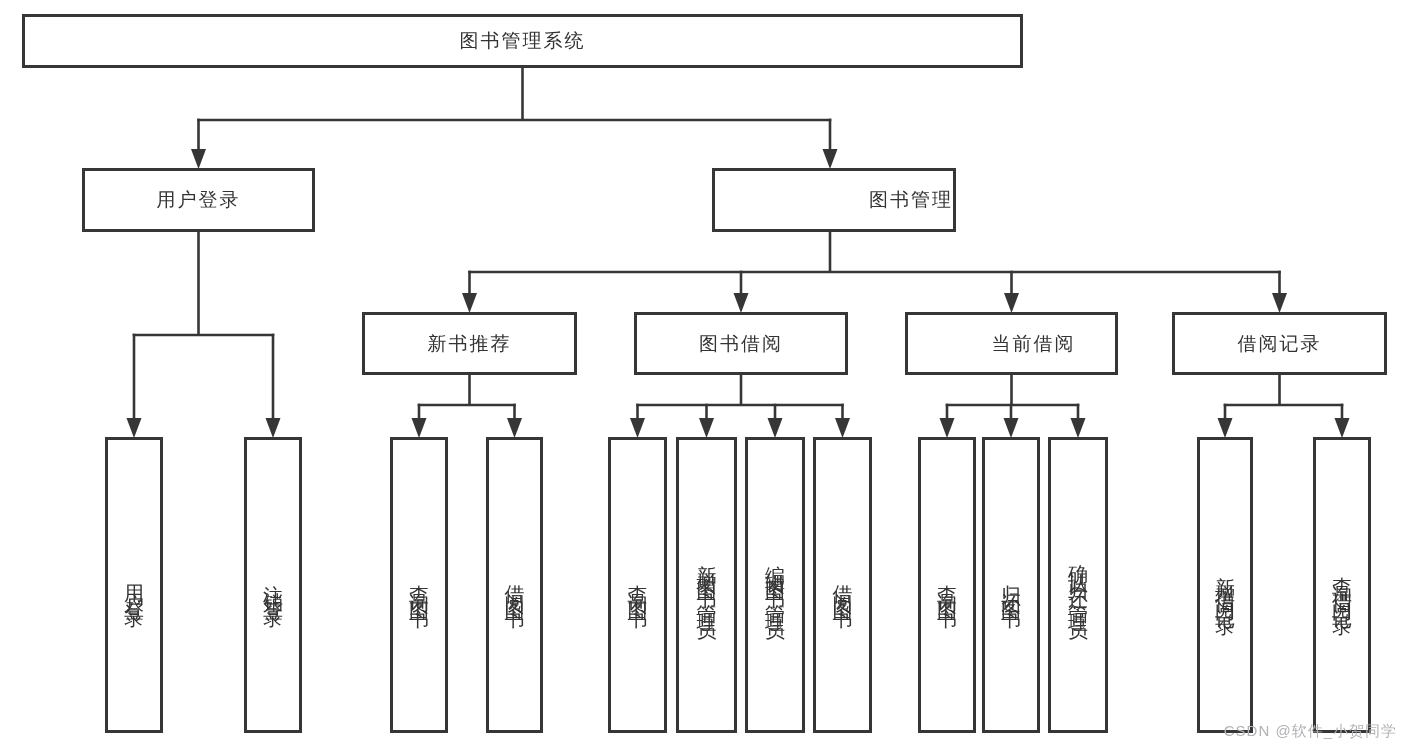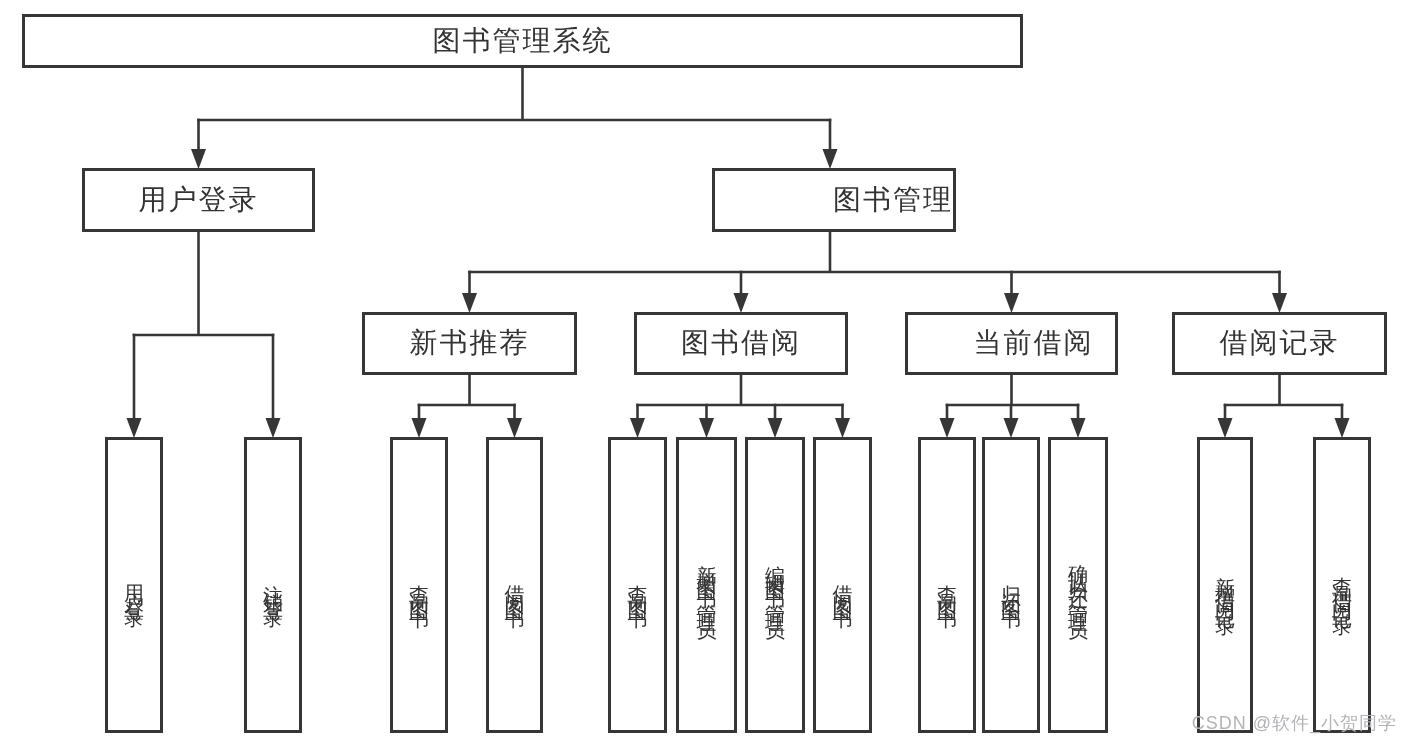--- a/index.html
+++ b/index.html
@@ -13,32 +13,32 @@
   #nodes { position:absolute; left:0; top:0; width:100%; height:100%; }
   .node {
     position:absolute;
     box-sizing:border-box;
     border:3px solid var(--line, #363636);
     background:#ffffff;
     display:flex; align-items:center; justify-content:center;
     color: var(--text, #333333);
   }
   .node .label { line-height:1.15; white-space:nowrap; }
-  .node.h .label { font-size:28px; letter-spacing:2px; }
+  .node.h .label { font-size:19px; letter-spacing:2px; }
   .node.v .label {
     writing-mode: vertical-rl;
     text-orientation: mixed;
     font-size:20px;
     letter-spacing:8px;
     max-height: 96%;
   }
   #watermark {
     position:absolute;
-    right:8px; bottom:12px;
-    font-size:18px;
+    right:8px; bottom:6px;
+    font-size:15px;
     letter-spacing:1px;
     color: var(--wm, #b3b3b7);
     white-space:nowrap;
   }
 </style>
 </head>
 <body>
 
 <div id="stage" style="--line: #363636; --text: #333333; --bg: #ffffff; --wm: #b3b3b7;">
   <svg id="connector-layer" viewBox="0 0 1405 747" xmlns="http://www.w3.org/2000/svg">

